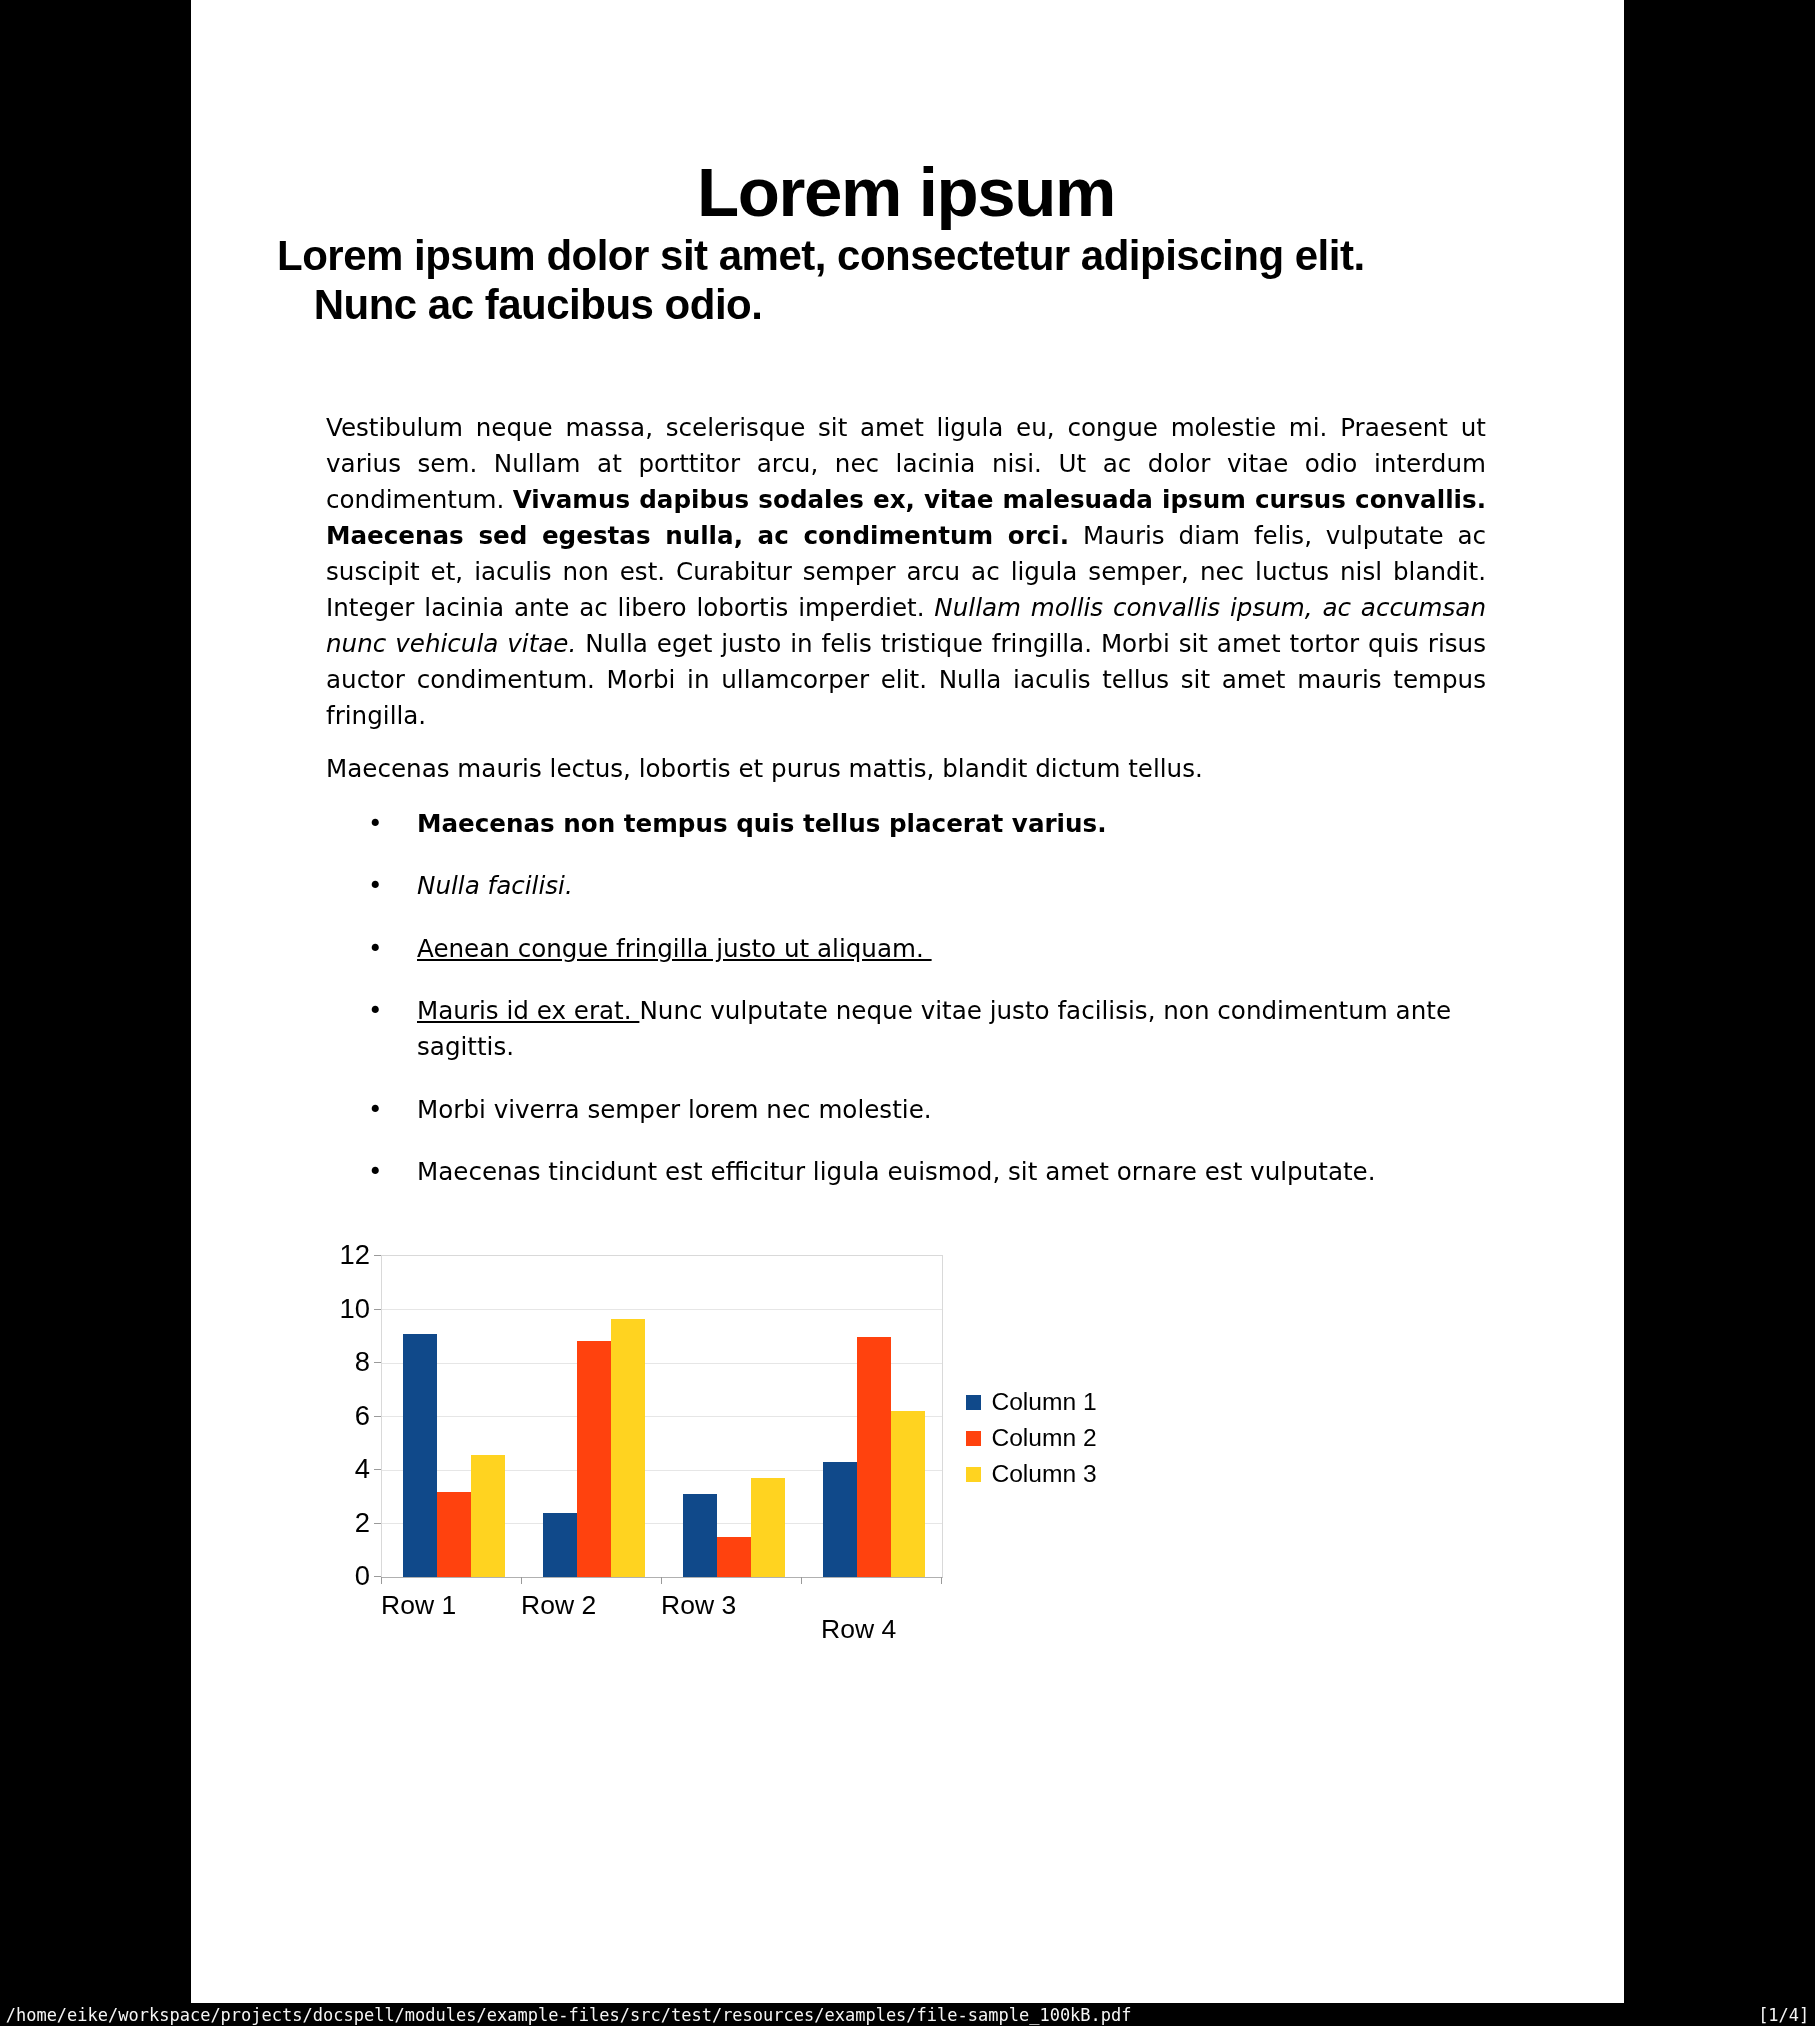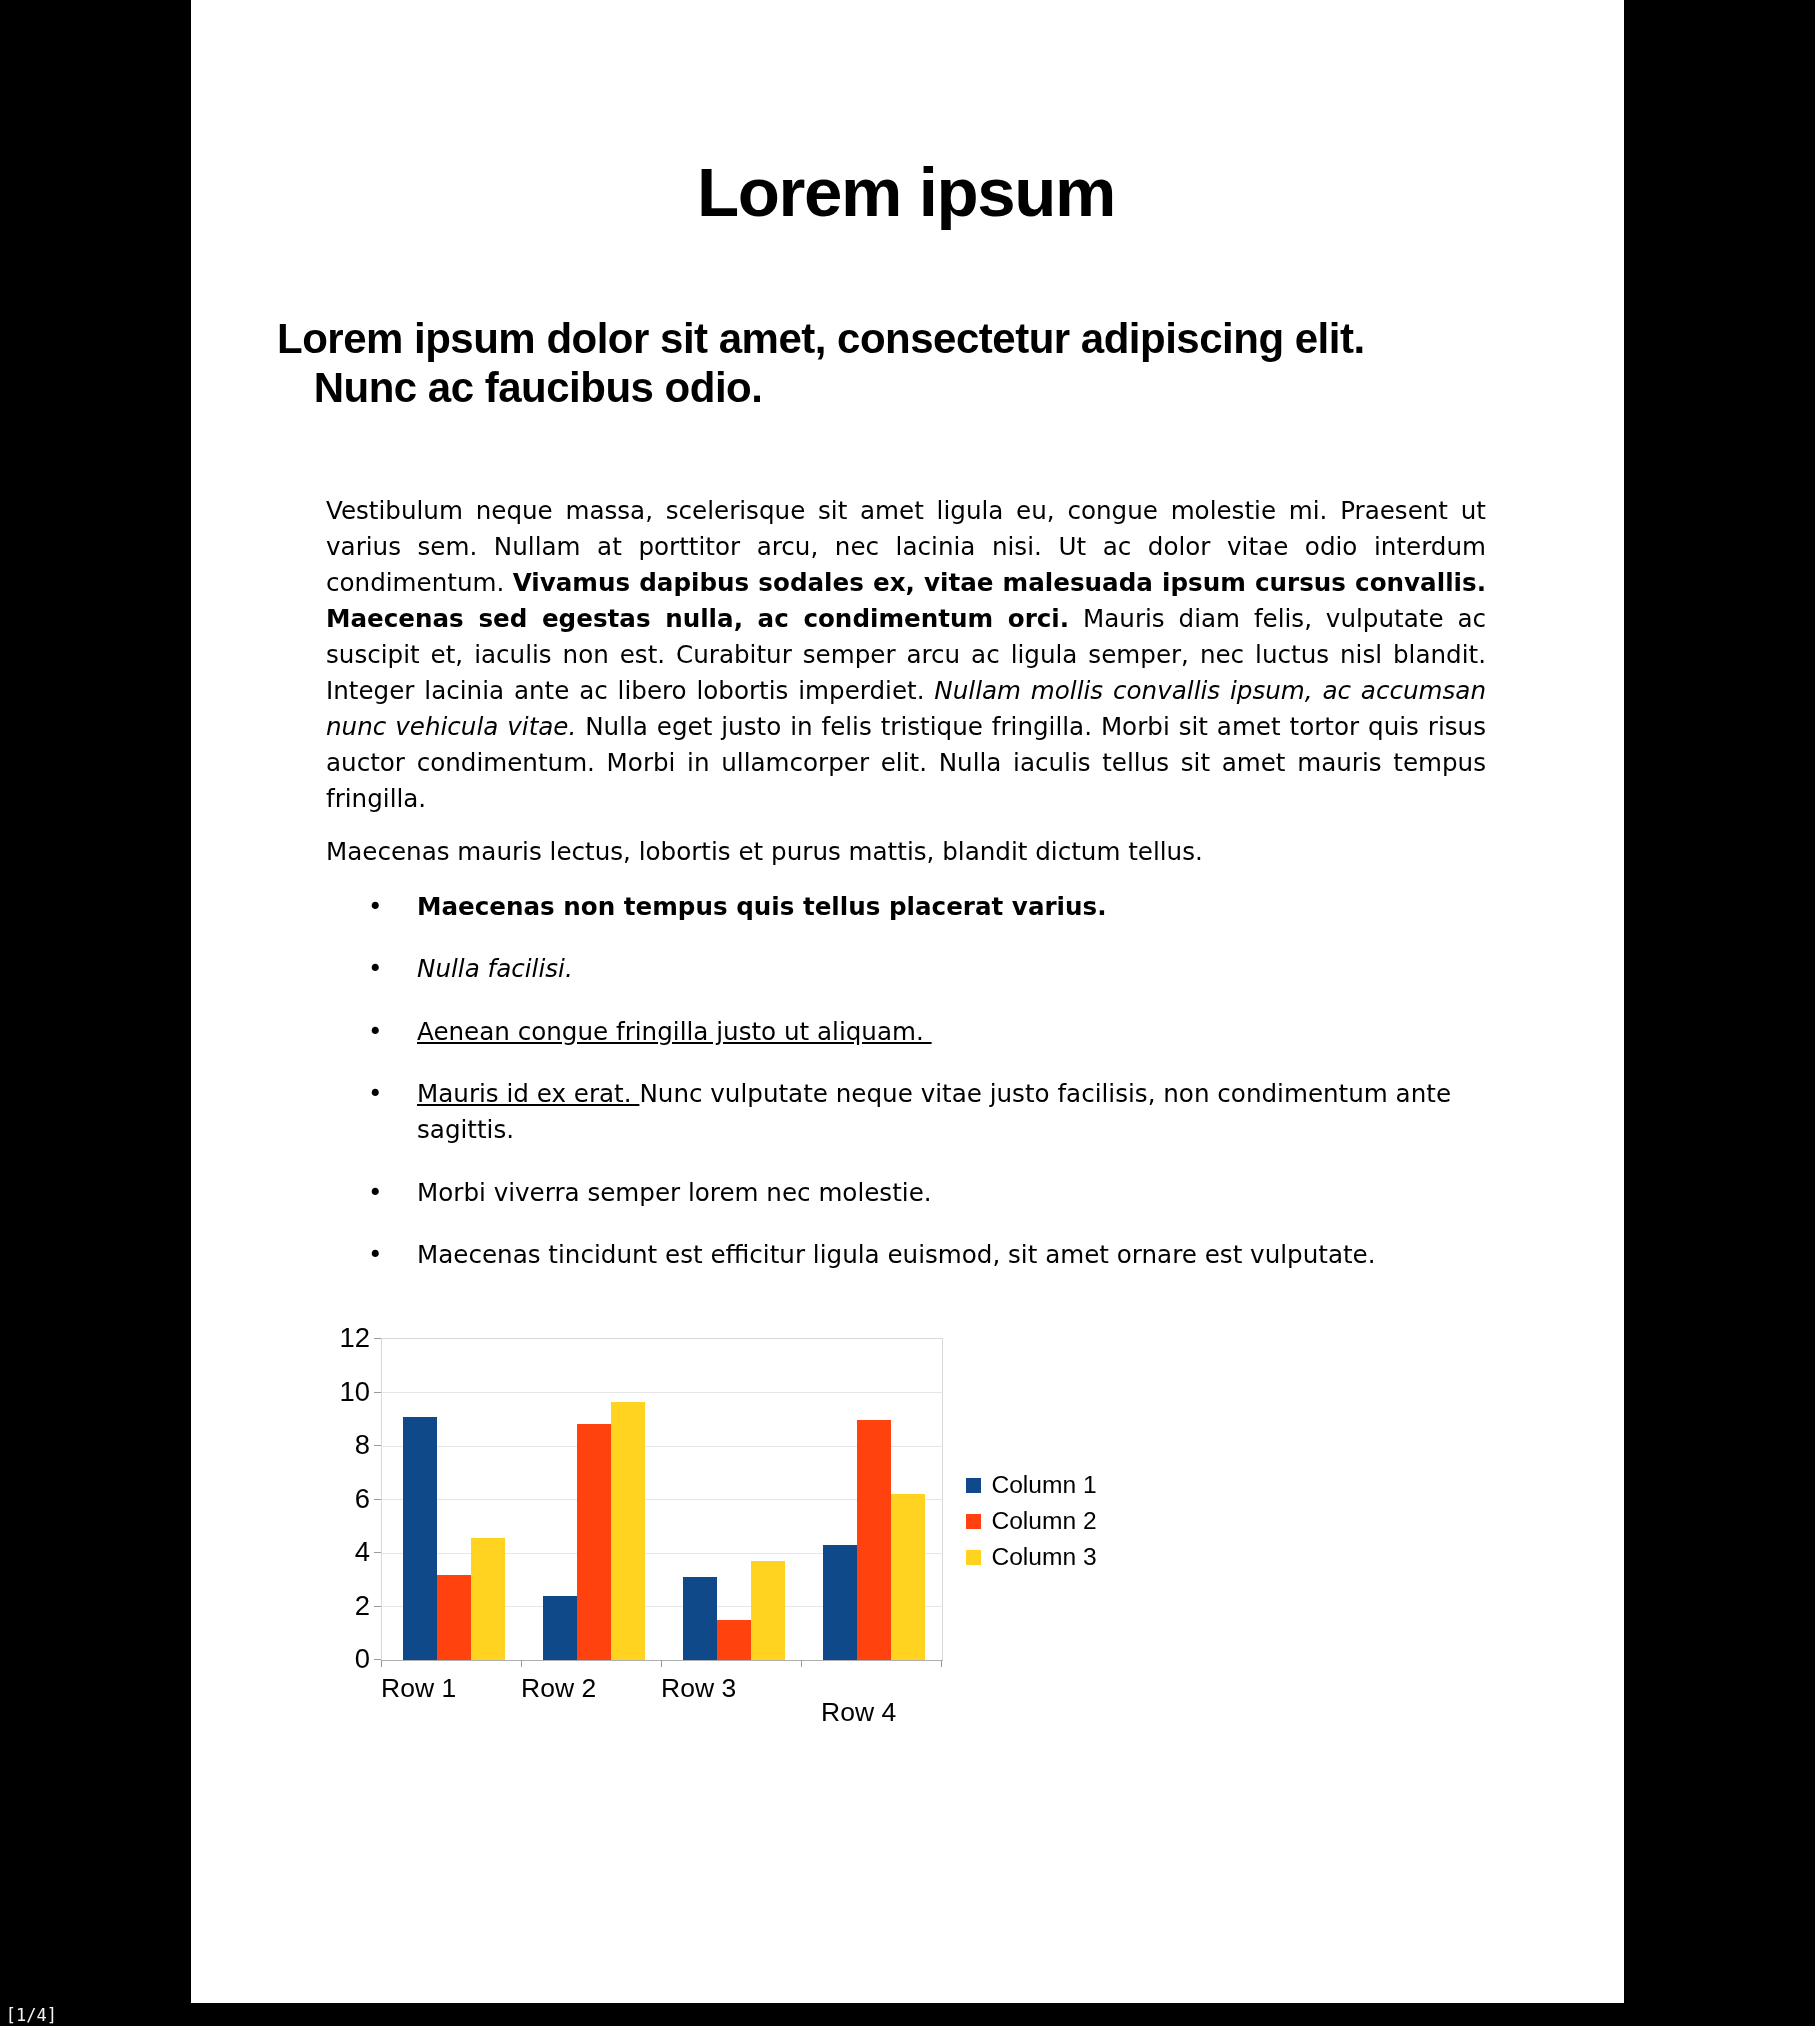--- a/index.html
+++ b/index.html
@@ -11,21 +11,20 @@
     position:absolute;left:191px;top:0;width:1433px;height:2003px;
     background:#ffffff;overflow:hidden;
   }
   .content{padding:0 138px 0 135px;}
   .title{
     margin:155px 0 0 0;text-align:center;
     font-family:"Liberation Sans",sans-serif;font-weight:700;font-size:69px;
     letter-spacing:-1.4px;line-height:1.1;
   }
   .heading{
-    margin-top:83px;
     font-family:"Liberation Sans",sans-serif;font-weight:700;font-size:42px;
     line-height:49px;letter-spacing:-0.5px;
   }
   .h-line1{margin-left:-49px;white-space:nowrap;}
   .h-line2{margin-left:-12.3px;white-space:nowrap;}
   .para{font-size:24.6px;line-height:36px;margin:0;}
   .para.lead{margin-top:81px;text-align:justify;text-justify:inter-word;}
   .para.intro{margin-top:17px;}
   .bullets{list-style:none;margin:19px 0 0 0;padding:0;}
   .bullets li{
@@ -147,15 +146,16 @@
         <div class="xtick" style="left: 55px;"></div>
         <div class="xtick" style="left: 195px;"></div>
         <div class="xtick" style="left: 335px;"></div>
         <div class="xtick" style="left: 475px;"></div>
         <div class="xtick" style="left: 615px;"></div>
       </div>
   </div>
 </div>
 
 <div class="statusbar">
+  <span>/home/eike/workspace/projects/docspell/modules/example-files/src/test/resources/examples/file-sample_100kB.pdf</span>
   <span>[1/4]</span>
 </div>
 
 
 </body></html>

